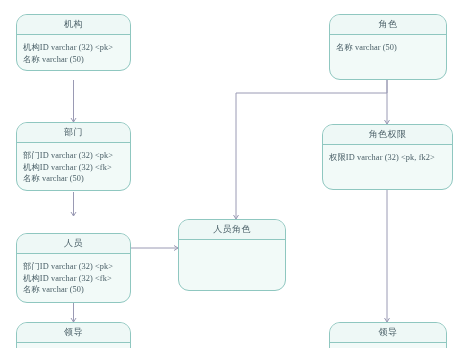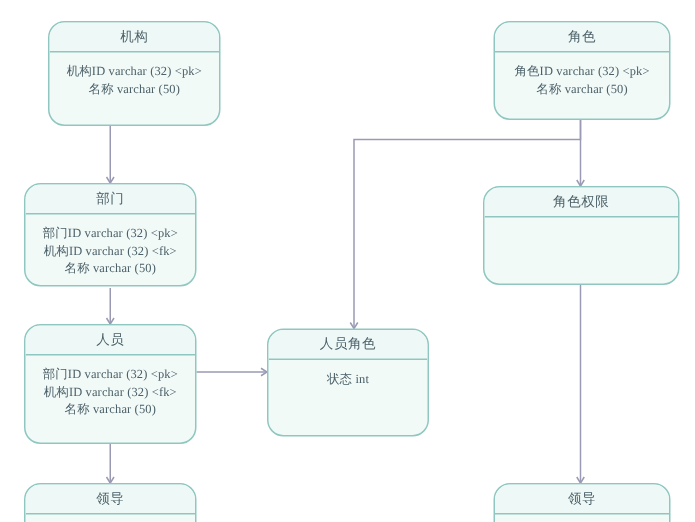--- a/index.html
+++ b/index.html
@@ -41,21 +41,20 @@
     line-height: 19px;
     text-align: center;
     font-size: 9px;
     color: #4b6068;
     border-bottom: 1px solid #8fc7c0;
     background: #eef8f6;
     letter-spacing: 0.4px;
   }
   .entity-body {
     padding: 7px 6px 6px 6px;
-    text-align: center;
     font-family: Liberation Serif, serif;
   }
   .attr {
     font-size: 8.3px;
     line-height: 11.5px;
     color: #4b6068;
     white-space: nowrap;
     letter-spacing: 0.1px;
   }
 </style>
@@ -72,62 +71,61 @@
       <path d="M 71 318 L 73.5 322 L 76 318" fill="none" stroke="#9a9ab4" stroke-width="1"></path>
       <path d="M 131 248 L 178 248" fill="none" stroke="#9a9ab4" stroke-width="1"></path>
       <path d="M 174 245.5 L 178 248 L 174 250.5" fill="none" stroke="#9a9ab4" stroke-width="1"></path>
       <path d="M 387 80 L 387 93 L 236 93 L 236 219" fill="none" stroke="#9a9ab4" stroke-width="1"></path>
       <path d="M 233.5 215 L 236 219 L 238.5 215" fill="none" stroke="#9a9ab4" stroke-width="1"></path>
       <path d="M 387 80 L 387 124" fill="none" stroke="#9a9ab4" stroke-width="1"></path>
       <path d="M 384.5 120 L 387 124 L 389.5 120" fill="none" stroke="#9a9ab4" stroke-width="1"></path>
       <path d="M 387 190 L 387 322" fill="none" stroke="#9a9ab4" stroke-width="1"></path>
       <path d="M 384.5 318 L 387 322 L 389.5 318" fill="none" stroke="#9a9ab4" stroke-width="1"></path>
     </svg>
-<div class="entity" style="left: 32px; top: 14px; width: 115px; height: 70px;">
+<div class="entity" style="left: 16px; top: 14px; width: 115px; height: 57px;">
       <div class="entity-title">机构</div>
       <div class="entity-body">
         <div class="attr">机构ID varchar (32)  &lt;pk&gt;</div>
         <div class="attr">名称 varchar (50)</div>
       </div>
     </div>
     <div class="entity" style="left: 16px; top: 122px; width: 115px; height: 69px;">
       <div class="entity-title">部门</div>
       <div class="entity-body">
         <div class="attr">部门ID varchar (32)  &lt;pk&gt;</div>
         <div class="attr">机构ID varchar (32)  &lt;fk&gt;</div>
         <div class="attr">名称 varchar (50)</div>
       </div>
     </div>
-    <div class="entity" style="left: 16px; top: 216px; width: 115px; height: 80px;">
+    <div class="entity" style="left: 16px; top: 233px; width: 115px; height: 70px;">
       <div class="entity-title">人员</div>
       <div class="entity-body">
         <div class="attr">部门ID varchar (32)  &lt;pk&gt;</div>
         <div class="attr">机构ID varchar (32)  &lt;fk&gt;</div>
         <div class="attr">名称 varchar (50)</div>
       </div>
     </div>
     <div class="entity" style="left: 16px; top: 322px; width: 115px; height: 70px;">
       <div class="entity-title">领导</div>
       <div class="entity-body"></div>
     </div>
     <div class="entity" style="left: 178px; top: 219px; width: 108px; height: 72px;">
       <div class="entity-title">人员角色</div>
       <div class="entity-body">
-        <div class="attr">状态 int</div>
       </div>
     </div>
     <div class="entity" style="left: 329px; top: 14px; width: 118px; height: 66px;">
       <div class="entity-title">角色</div>
       <div class="entity-body">
-        <div class="attr">角色ID varchar (32)  &lt;pk&gt;</div>
         <div class="attr">名称 varchar (50)</div>
       </div>
     </div>
     <div class="entity" style="left: 322px; top: 124px; width: 131px; height: 66px;">
       <div class="entity-title">角色权限</div>
       <div class="entity-body">
+        <div class="attr">权限ID varchar (32)  &lt;pk, fk2&gt;</div>
       </div>
     </div>
     <div class="entity" style="left: 329px; top: 322px; width: 118px; height: 70px;">
       <div class="entity-title">领导</div>
       <div class="entity-body"></div>
     </div>
   </div>
 
 </body></html>

